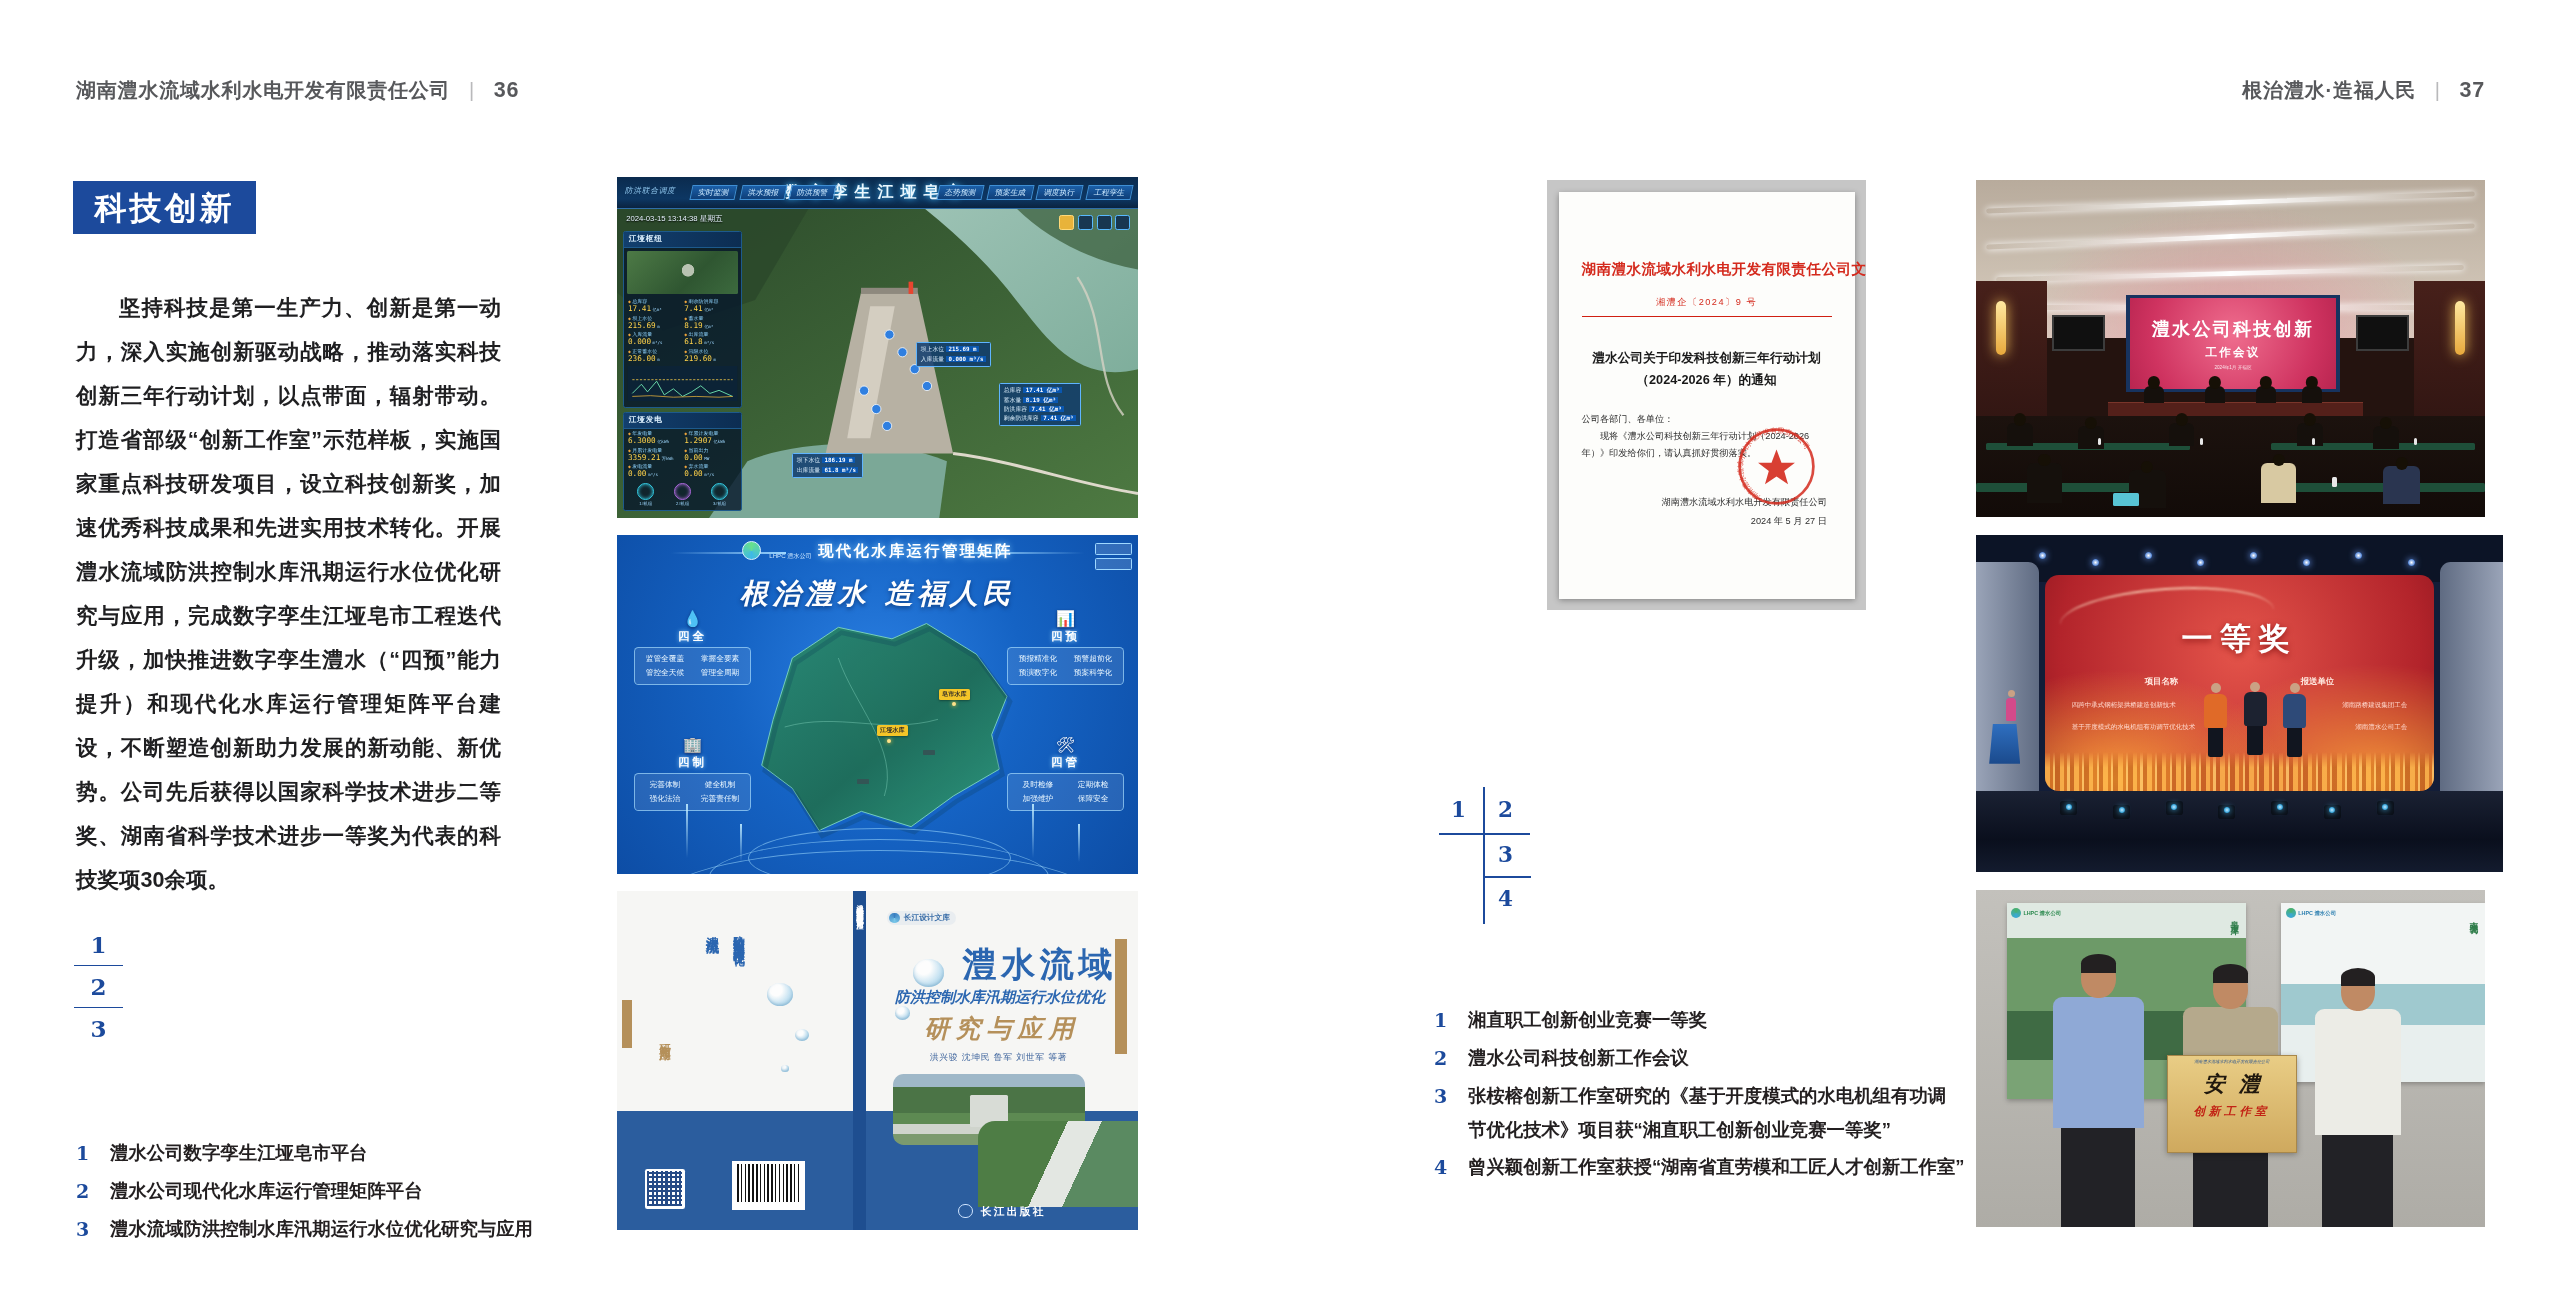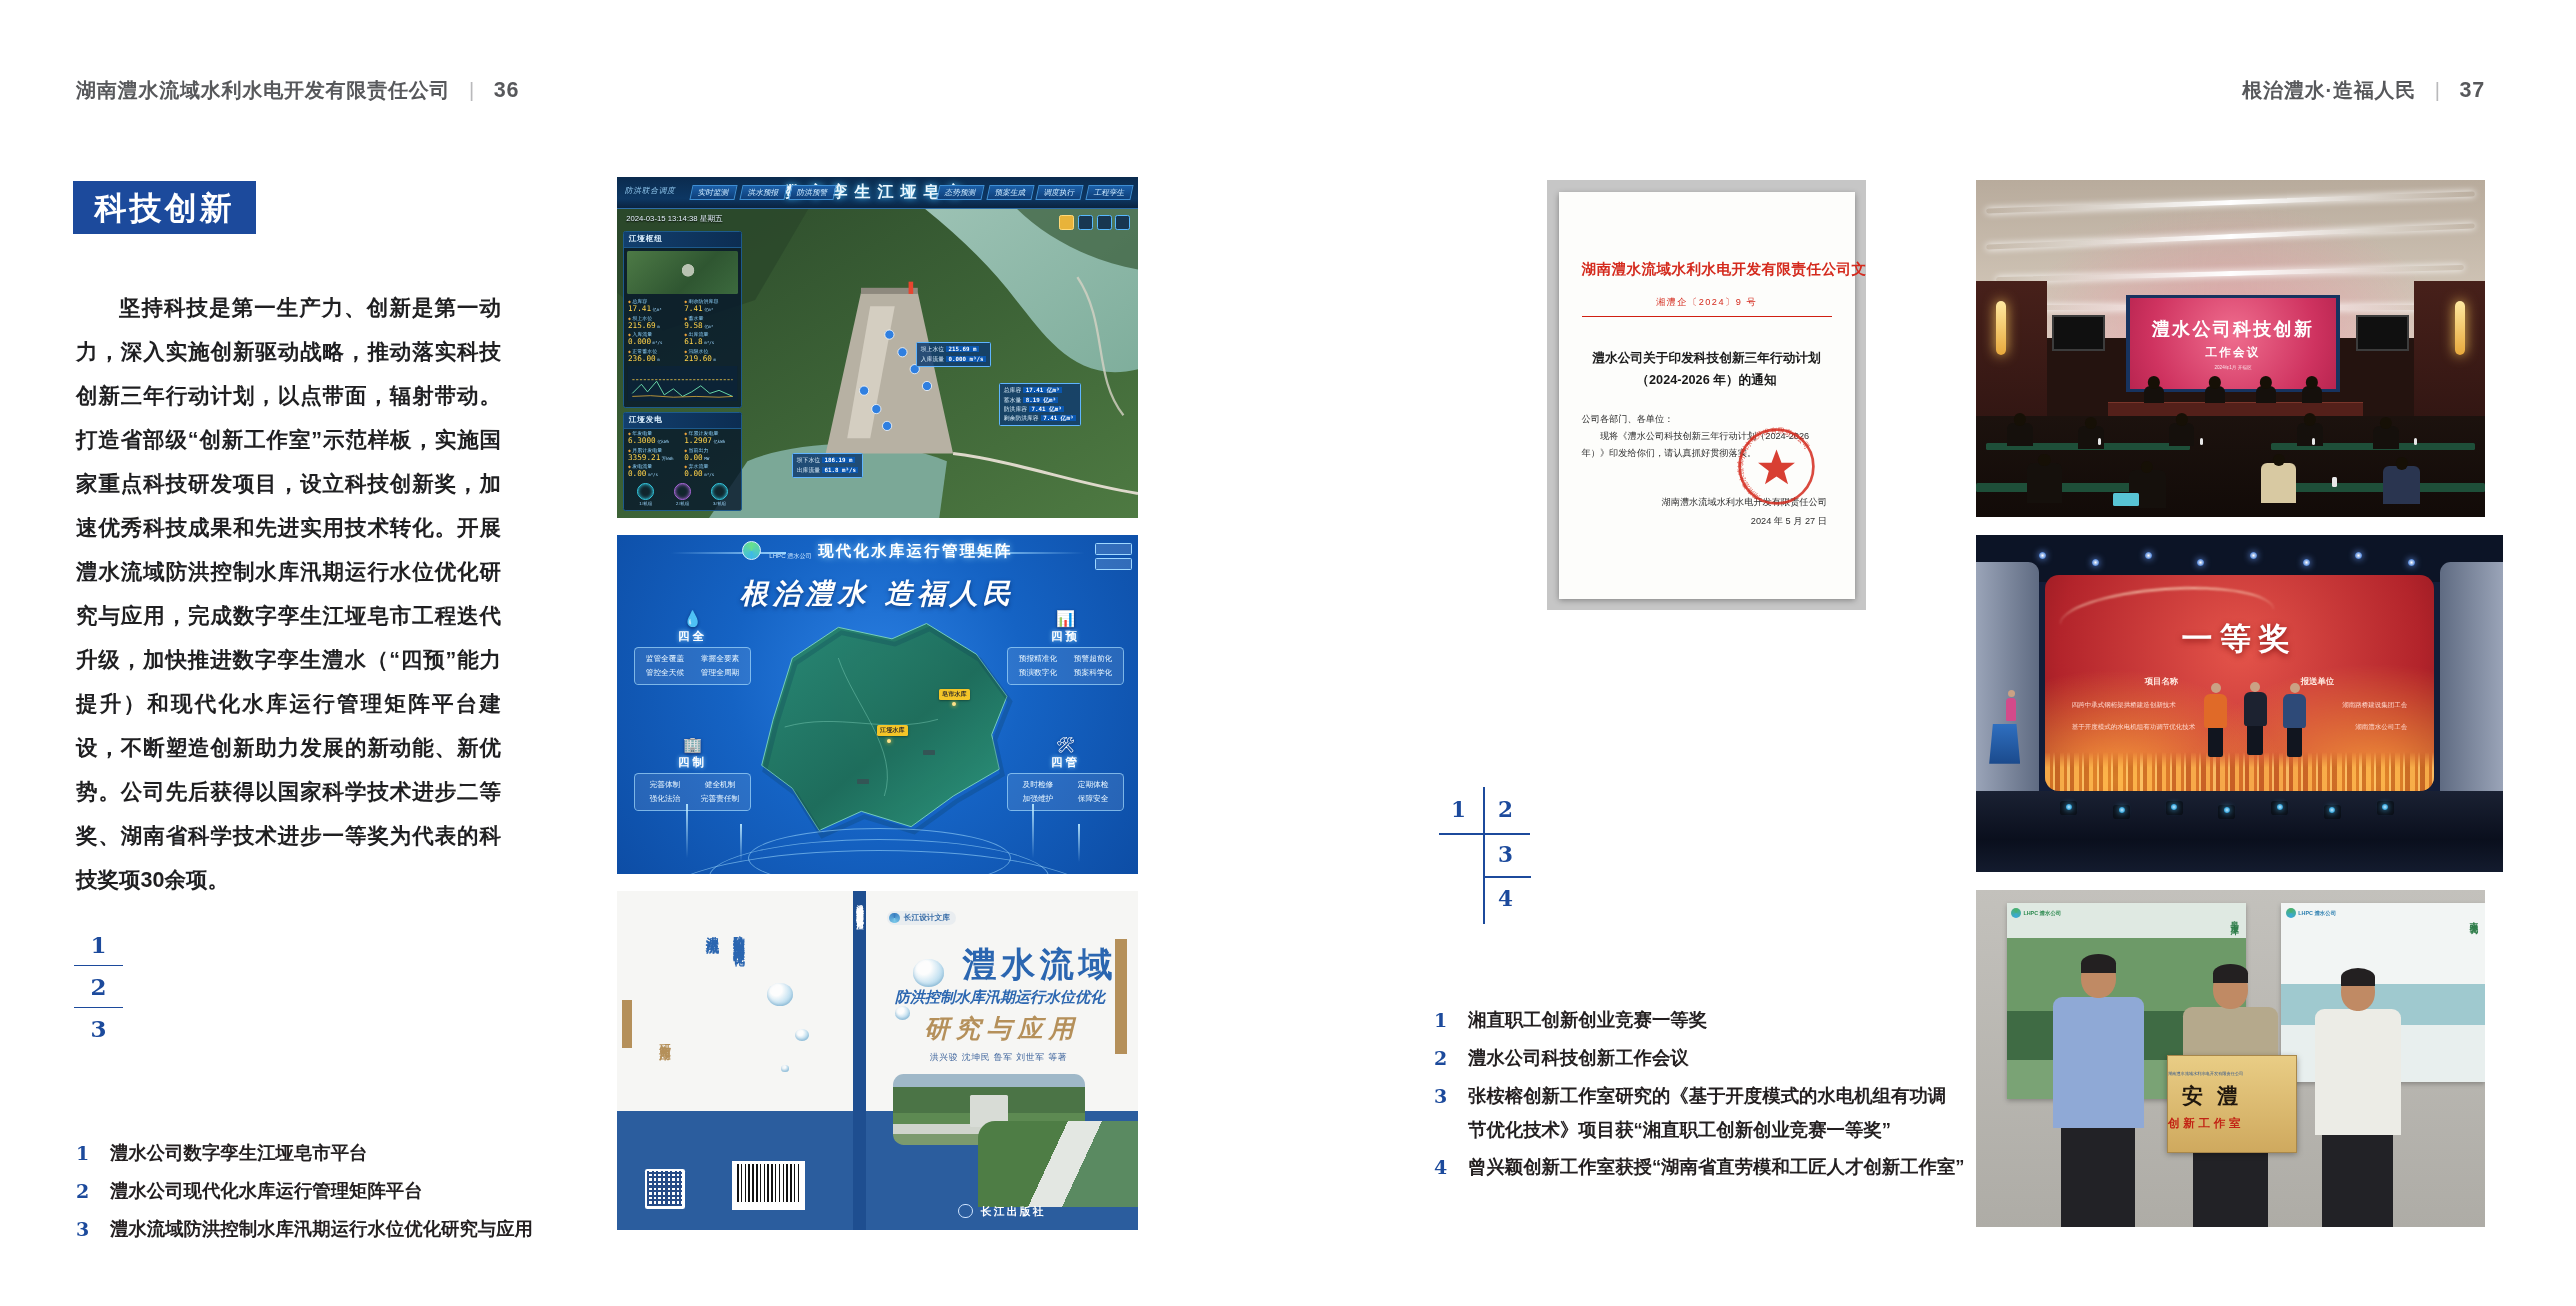--- a/index.html
+++ b/index.html
@@ -196,21 +196,21 @@
   .f7 .lhpc{position:absolute;display:flex;align-items:center;gap:2.3px;font-size:5.4px;font-weight:700;color:#2c8a4f;}
   .f7 .lhpc .lc{width:10px;height:10px;border-radius:50%;background:conic-gradient(#49b06a,#3aa8d8,#49b06a);}
   .f7 .vcal{position:absolute;writing-mode:vertical-rl;color:#2f7d4a;font-family:"DejaVu Serif",serif;
             font-size:8.4px;font-weight:700;letter-spacing:1.5px;}
   .f7 .man{position:absolute;}
   .f7 .head{border-radius:50% 50% 46% 46%;background:#c08a64;position:relative;margin:0 auto;}
   .f7 .head::before{content:"";position:absolute;left:0;top:-3.1px;width:100%;height:45%;border-radius:50% 50% 0 0;background:#232021;}
   .f7 .torso{margin:-1.5px auto 0 auto;border-radius:9.2px 9.2px 0 0;}
   .f7 .legs{margin:0 auto;background:#222226;}
   .f7 .plaque{left:37.5%;top:49%;width:25.5%;height:29%;background:linear-gradient(180deg,#e9cd85,#cfa95e);
-              border:1.5px solid #a8874a;box-shadow:0 2.3px 6.1px rgba(0,0,0,.35);text-align:left;box-sizing:border-box;padding-top:15px;}
+              border:1.5px solid #a8874a;box-shadow:0 2.3px 6.1px rgba(0,0,0,.35);text-align:center;box-sizing:border-box;padding-top:3px;font-style:italic;}
   .f7 .plaque .pc0{font-size:4.2px;color:#27518f;white-space:nowrap;}
   .f7 .plaque .pc1{font-size:21px;color:#20180e;font-family:"DejaVu Serif",serif;font-weight:700;letter-spacing:14px;margin-top:6.1px;text-indent:14px;}
   .f7 .plaque .pc2{font-size:11.5px;color:#c22315;font-family:"DejaVu Serif",serif;font-weight:700;letter-spacing:3.8px;margin-top:6px;}
 </style>
 </head>
 <body>
 
 <div class="abs hdr" style="left:76px;">
   <span>湖南澧水流域水利水电开发有限责任公司</span>
   <span class="sep">|</span>
@@ -316,21 +316,21 @@
       <div class="cell">
           <div class="l">剩余防洪库容</div>
           <div class="v"><span>7.41</span><span class="u">亿m³</span></div>
         </div>
       <div class="cell">
           <div class="l">坝上水位</div>
           <div class="v"><span>215.69</span><span class="u">m</span></div>
         </div>
       <div class="cell">
           <div class="l">蓄水量</div>
-          <div class="v"><span>9.58</span><span class="u">亿m³</span></div>
+          <div class="v"><span>8.19</span><span class="u">亿m³</span></div>
         </div>
       <div class="cell">
           <div class="l">入库流量</div>
           <div class="v"><span>0.000</span><span class="u">m³/s</span></div>
         </div>
       <div class="cell">
           <div class="l">出库流量</div>
           <div class="v"><span>61.8</span><span class="u">m³/s</span></div>
         </div>
       <div class="cell">

